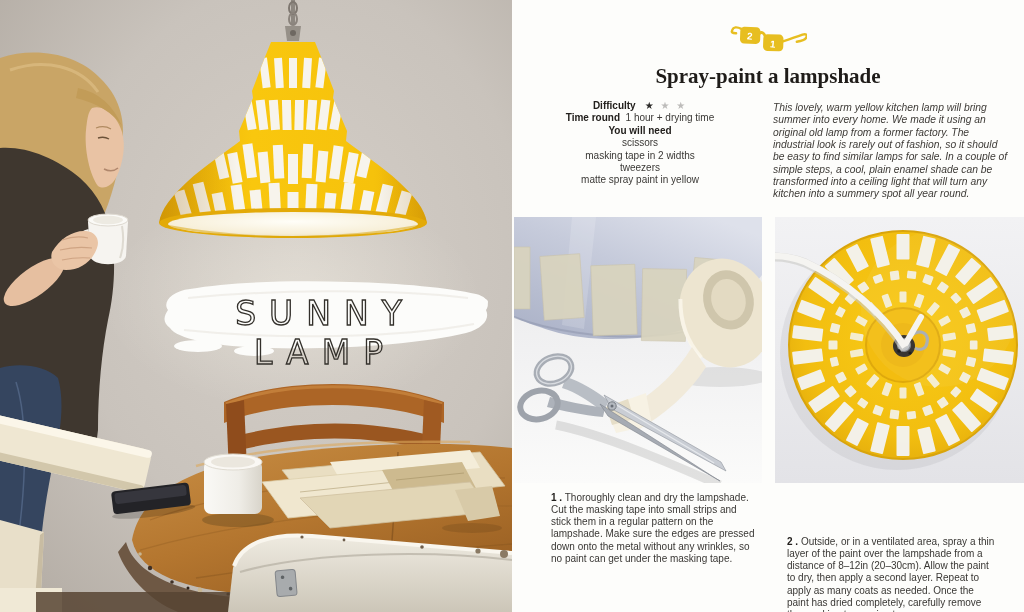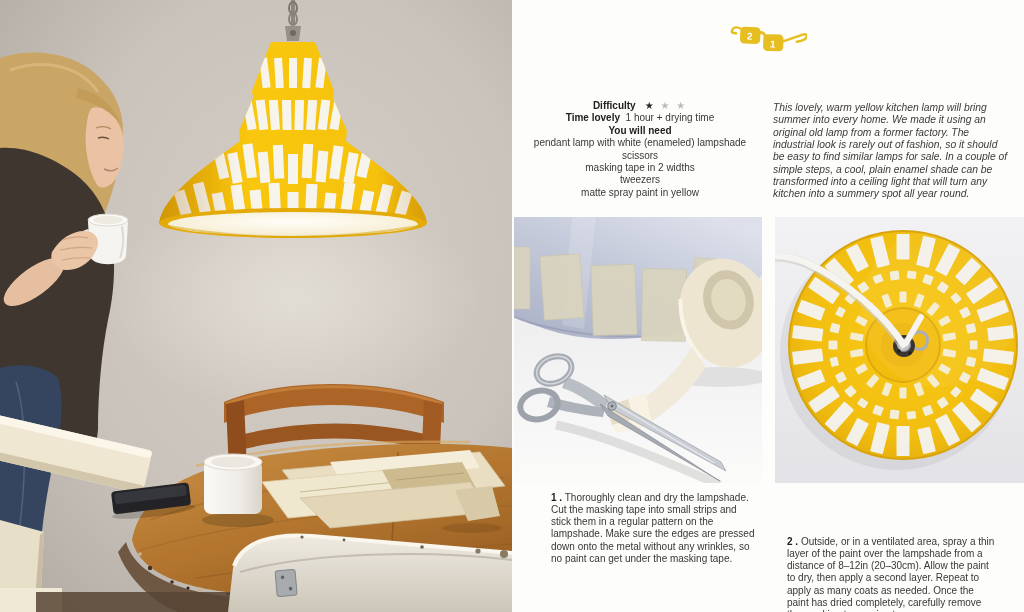--- a/index.html
+++ b/index.html
@@ -257,48 +257,61 @@
           <circle cx="478" cy="551" r="2.6" fill="#8A7A64"></circle>
         <circle cx="504" cy="554" r="4" fill="#8A7A64"></circle>
         <g transform="rotate(-5 286 582)">
           <rect x="276" y="570" width="20" height="26" rx="3" fill="#A8ABAD" stroke="#83868A" stroke-width="1"></rect>
           <circle cx="283" cy="577" r="1.8" fill="#5F6365"></circle>
             <circle cx="290" cy="589" r="1.8" fill="#5F6365"></circle>
         </g>
       </g>
     </svg>
 
+    <div class="brush">
+      <svg width="334" height="84" viewBox="0 0 334 84">
+        <path d="M 10,32 C 4,24 14,13 32,11 C 72,4 132,2 192,4 C 242,5 292,10 318,16
+                 C 330,19 332,26 328,32 C 332,40 326,50 308,55 C 262,66 182,72 112,70
+                 C 62,69 20,62 12,50 C 4,44 6,38 10,32 Z" fill="#FCFCFA"></path>
+        <ellipse cx="40" cy="68" rx="24" ry="6" fill="#FCFCFA"></ellipse>
+        <ellipse cx="96" cy="73" rx="20" ry="5" fill="#FCFCFA"></ellipse>
+        <ellipse cx="318" cy="24" rx="12" ry="5" fill="#FCFCFA"></ellipse>
+        <path d="M 30,20 C 110,12 230,10 310,20" stroke="#EDEBE6" stroke-width="2" fill="none" opacity="0.8"></path>
+        <path d="M 26,52 C 120,62 240,60 316,46" stroke="#EDEBE6" stroke-width="2" fill="none" opacity="0.8"></path>
+      </svg>
+      <div class="brush-text">SUNNY LAMP</div>
+    </div>
   </div>
 
   <div class="page-right">
 
     <div class="glasses">
       <svg width="78" height="44" viewBox="0 0 112 58">
         <g transform="rotate(6 56 26)">
           <path d="M 16,10 Q 5,6 3,13 Q 1,18 9,17" fill="none" stroke="#E7BE20" stroke-width="3.5" stroke-linecap="round"></path>
           <path d="M 76,22 Q 94,14 104,9 Q 111,6 110,12 Q 109,17 97,20" fill="none" stroke="#E7BE20" stroke-width="3.5" stroke-linecap="round"></path>
           <path d="M 42,14 Q 47,9 51,17" fill="none" stroke="#E7BE20" stroke-width="4"></path>
           <rect x="15" y="6" width="29" height="24" rx="6" fill="#E7BE20" transform="rotate(-4 29 18)"></rect>
           <rect x="49" y="13" width="29" height="24" rx="6" fill="#E7BE20" transform="rotate(-4 63 25)"></rect>
           <text x="29" y="24" text-anchor="middle" font-size="14" font-weight="bold" fill="#FFFFFF" font-family="Liberation Sans, sans-serif">2</text>
           <text x="63" y="32" text-anchor="middle" font-size="14" font-weight="bold" fill="#FFFFFF" font-family="Liberation Sans, sans-serif">1</text>
         </g>
       </svg>
     </div>
 
+    <h1 class="title">Spray-paint a lampshade</h1>
 
     <div class="meta-col">
       <div>
         <b>Difficulty</b><span class="stars"><span class="star-f">★</span> <span class="star-e">★ ★</span></span>
       </div>
       <div>
-        <b>Time lovely</b>&nbsp;&nbsp;<span>1 hour + drying time</span>
+        <b>Time round</b>&nbsp;&nbsp;<span>1 hour + drying time</span>
       </div>
       <div><b>You will need</b></div>
-      <div>pendant lamp with white (enameled) lampshade</div>
       <div>scissors</div>
       <div>masking tape in 2 widths</div>
       <div>tweezers</div>
       <div>matte spray paint in yellow</div>
     </div>
 
     <p class="intro">This lovely, warm yellow kitchen lamp will bring summer into every home. We made it using an original old lamp from a former factory. The industrial look is rarely out of fashion, so it should be easy to find similar lamps for sale. In a couple of simple steps, a cool, plain enamel shade can be transformed into a ceiling light that will turn any kitchen into a summery spot all year round.</p>
 
     <div class="photo photo1">
       <svg width="248" height="266" viewBox="0 0 248 266">

